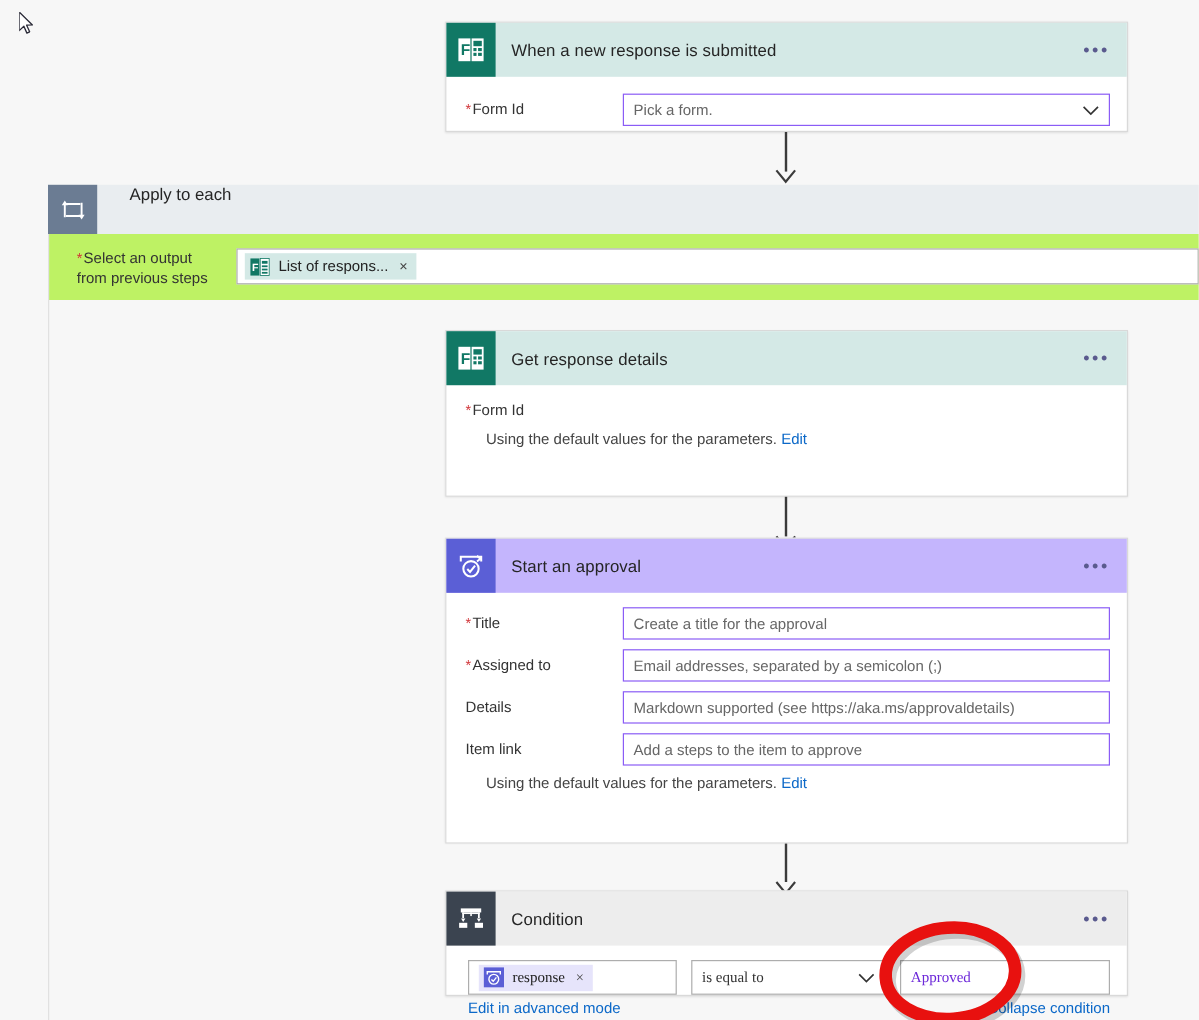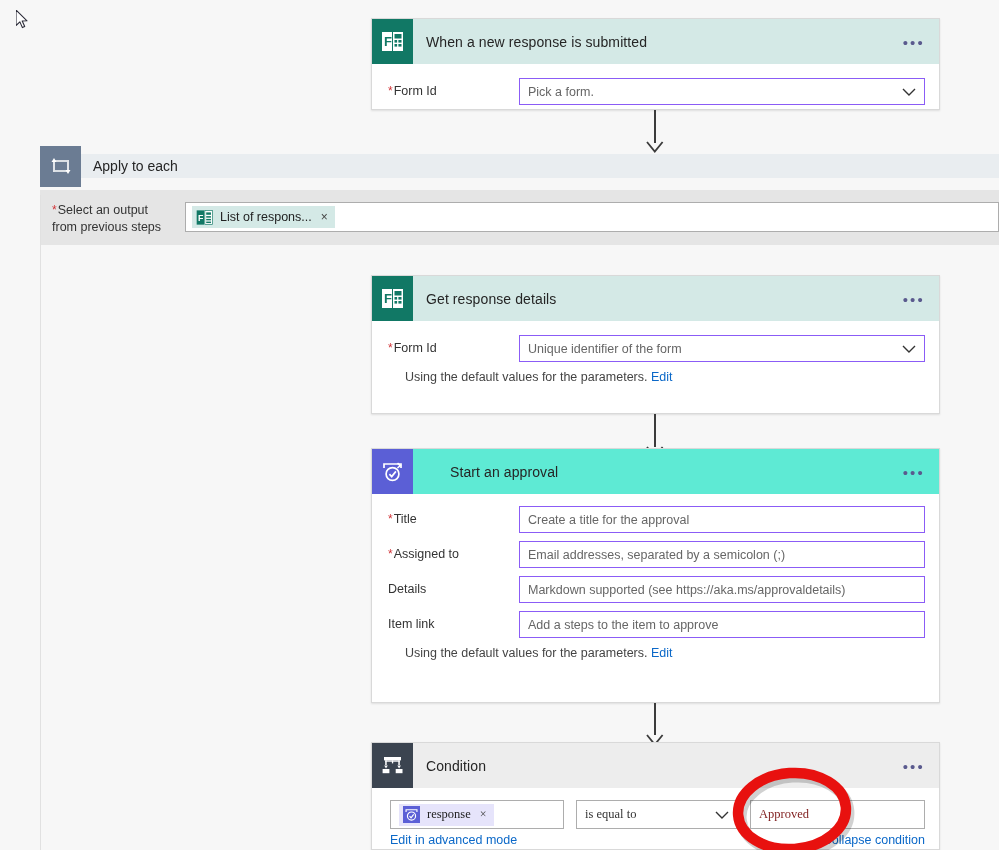--- a/index.html
+++ b/index.html
@@ -25,21 +25,21 @@
     border: 1px solid #d9d9d9;
     box-shadow: 0 0.6px 1.8px rgba(0,0,0,.10);
   }
   .card-header {
     display: flex;
     align-items: center;
     height: 45px;
     position: relative;
   }
   .card-header.teal  { background: #d4e9e6; }
-  .card-header.lilac { background: #5eead4; gap: 24px; }
+  .card-header.lilac { background: #c4b5fd; }
   .card-header.gray  { background: #ededed; }
 
   .card-icon {
     width: 41px; height: 45px;
     flex: 0 0 41px;
     display: flex; align-items: center; justify-content: center;
   }
   .card-icon.forms     { background: #117865; }
   .card-icon.approval  { background: #5b5fd6; }
   .card-icon.condition { background: #3b4450; }
@@ -108,31 +108,32 @@
     position: absolute;
     left: 13px; top: 0;
     width: 1.6px;
     background: #3b3b3b;
   }
   .connector svg { position: absolute; left: 0; bottom: 0; }
 
   
   .scope { position: absolute; }
   .scope-header {
-    display: flex; align-items: center;
-    height: 24px;
+    display: flex; align-items: flex-start;
+    height: 41px;
     background: #e9edf0;
+    gap: 15px;
   }
   .scope-icon {
     width: 41px; height: 41px; flex: 0 0 41px;
     background: #6b7c93;
     display: flex; align-items: center; justify-content: center;
   }
   .scope-title { font-size: 14px; color: #252525; padding-left: 12px; }
-  .scope-body { background: #e5e5e5; padding: 12px 0 10px 12px; display: flex; margin-top: 12px; }
+  .scope-body { background: #bef264; padding: 12px 0 10px 24px; display: flex; }
   .scope-label {
     width: 133px; flex: 0 0 133px;
     font-size: 12.5px; color: #333; line-height: 1.3;
   }
   .scope-input {
     flex: 1 1 auto;
     height: 30px;
     border: 1px solid #adadad;
     background: #fff;
     display: flex; align-items: center;
@@ -160,21 +161,21 @@
     height: 29px;
     border: 1px solid #adadad;
     background: #fff;
     display: flex; align-items: center;
     padding: 0 8px;
     position: relative;
     font-family: Liberation Serif, serif;
   }
   .cond-left  { width: 174px; flex: 0 0 174px; }
   .cond-mid   { width: 162px; flex: 0 0 162px; font-size: 12.5px; color: #333; }
-  .cond-right { flex: 1 1 auto; font-size: 12.5px; color: #7f1d1d; }
+  .cond-right { flex: 1 1 auto; font-size: 12.5px; color: #6d28d9; }
   .cond-links {
     display: flex; justify-content: space-between;
     margin-top: 4px;
     font-size: 12.5px;
     padding-left: 2px;
   }
 
   
   .annotation { position: absolute; pointer-events: none; z-index: 50; }
 </style>
@@ -273,26 +274,20 @@
       </svg>
     </div>
     <span class="card-title">Get response details</span>
     <span class="ellipsis">•••</span>
   </div>
   <div class="card-body">
     <div class="field-row">
       <div class="field-label">
         <span class="req">*</span><span>Form Id</span>
       </div>
-      <div class="field-input">
-        <span class="ph">Unique identifier of the form</span>
-        <svg class="chev" viewBox="0 0 14 9">
-          <polyline points="1,1.5 7,7.5 13,1.5" fill="none" stroke="#333" stroke-width="1.4"></polyline>
-        </svg>
-      </div>
     </div>
     <div class="default-note">
       <span>Using the default values for the parameters.</span>
       <span class="link">Edit</span>
     </div>
   </div>
 </div>
 
 <div class="connector" style="left:641px; top:414px; height:45px;">
   <div class="stem" style="height:33px;"></div>
@@ -350,21 +345,21 @@
   </div>
 </div>
 
 <div class="connector" style="left:641px; top:703px; height:44px;">
   <div class="stem" style="height:32px;"></div>
   <svg width="28" height="14" viewBox="0 0 28 14">
     <polyline points="6,2 13.8,11.5 21.6,2" fill="none" stroke="#3b3b3b" stroke-width="1.8"></polyline>
   </svg>
 </div>
 
-<div class="card" style="left:371px; top:742px; width:569px; height:108px;">
+<div class="card" style="left:371px; top:742px; width:569px; height:88px;">
   <div class="card-header gray">
     <div class="card-icon condition">
       <svg width="25" height="25" viewBox="0 0 25 25">
         <rect x="4" y="4" width="17" height="3.4" fill="#ffffff"></rect>
         <rect x="5.2" y="7.4" width="1.5" height="4.6" fill="#ffffff"></rect>
         <rect x="18.3" y="7.4" width="1.5" height="4.6" fill="#ffffff"></rect>
         <rect x="11.9" y="7.4" width="1.3" height="3" fill="#ffffff"></rect>
         <rect x="5.2" y="7.4" width="14.6" height="1.3" fill="#ffffff"></rect>
         <polygon points="4.2,12.5 7.8,12.5 6,15.4" fill="#ffffff"></polygon>
         <polygon points="17.3,12.5 20.9,12.5 19.1,15.4" fill="#ffffff"></polygon>

